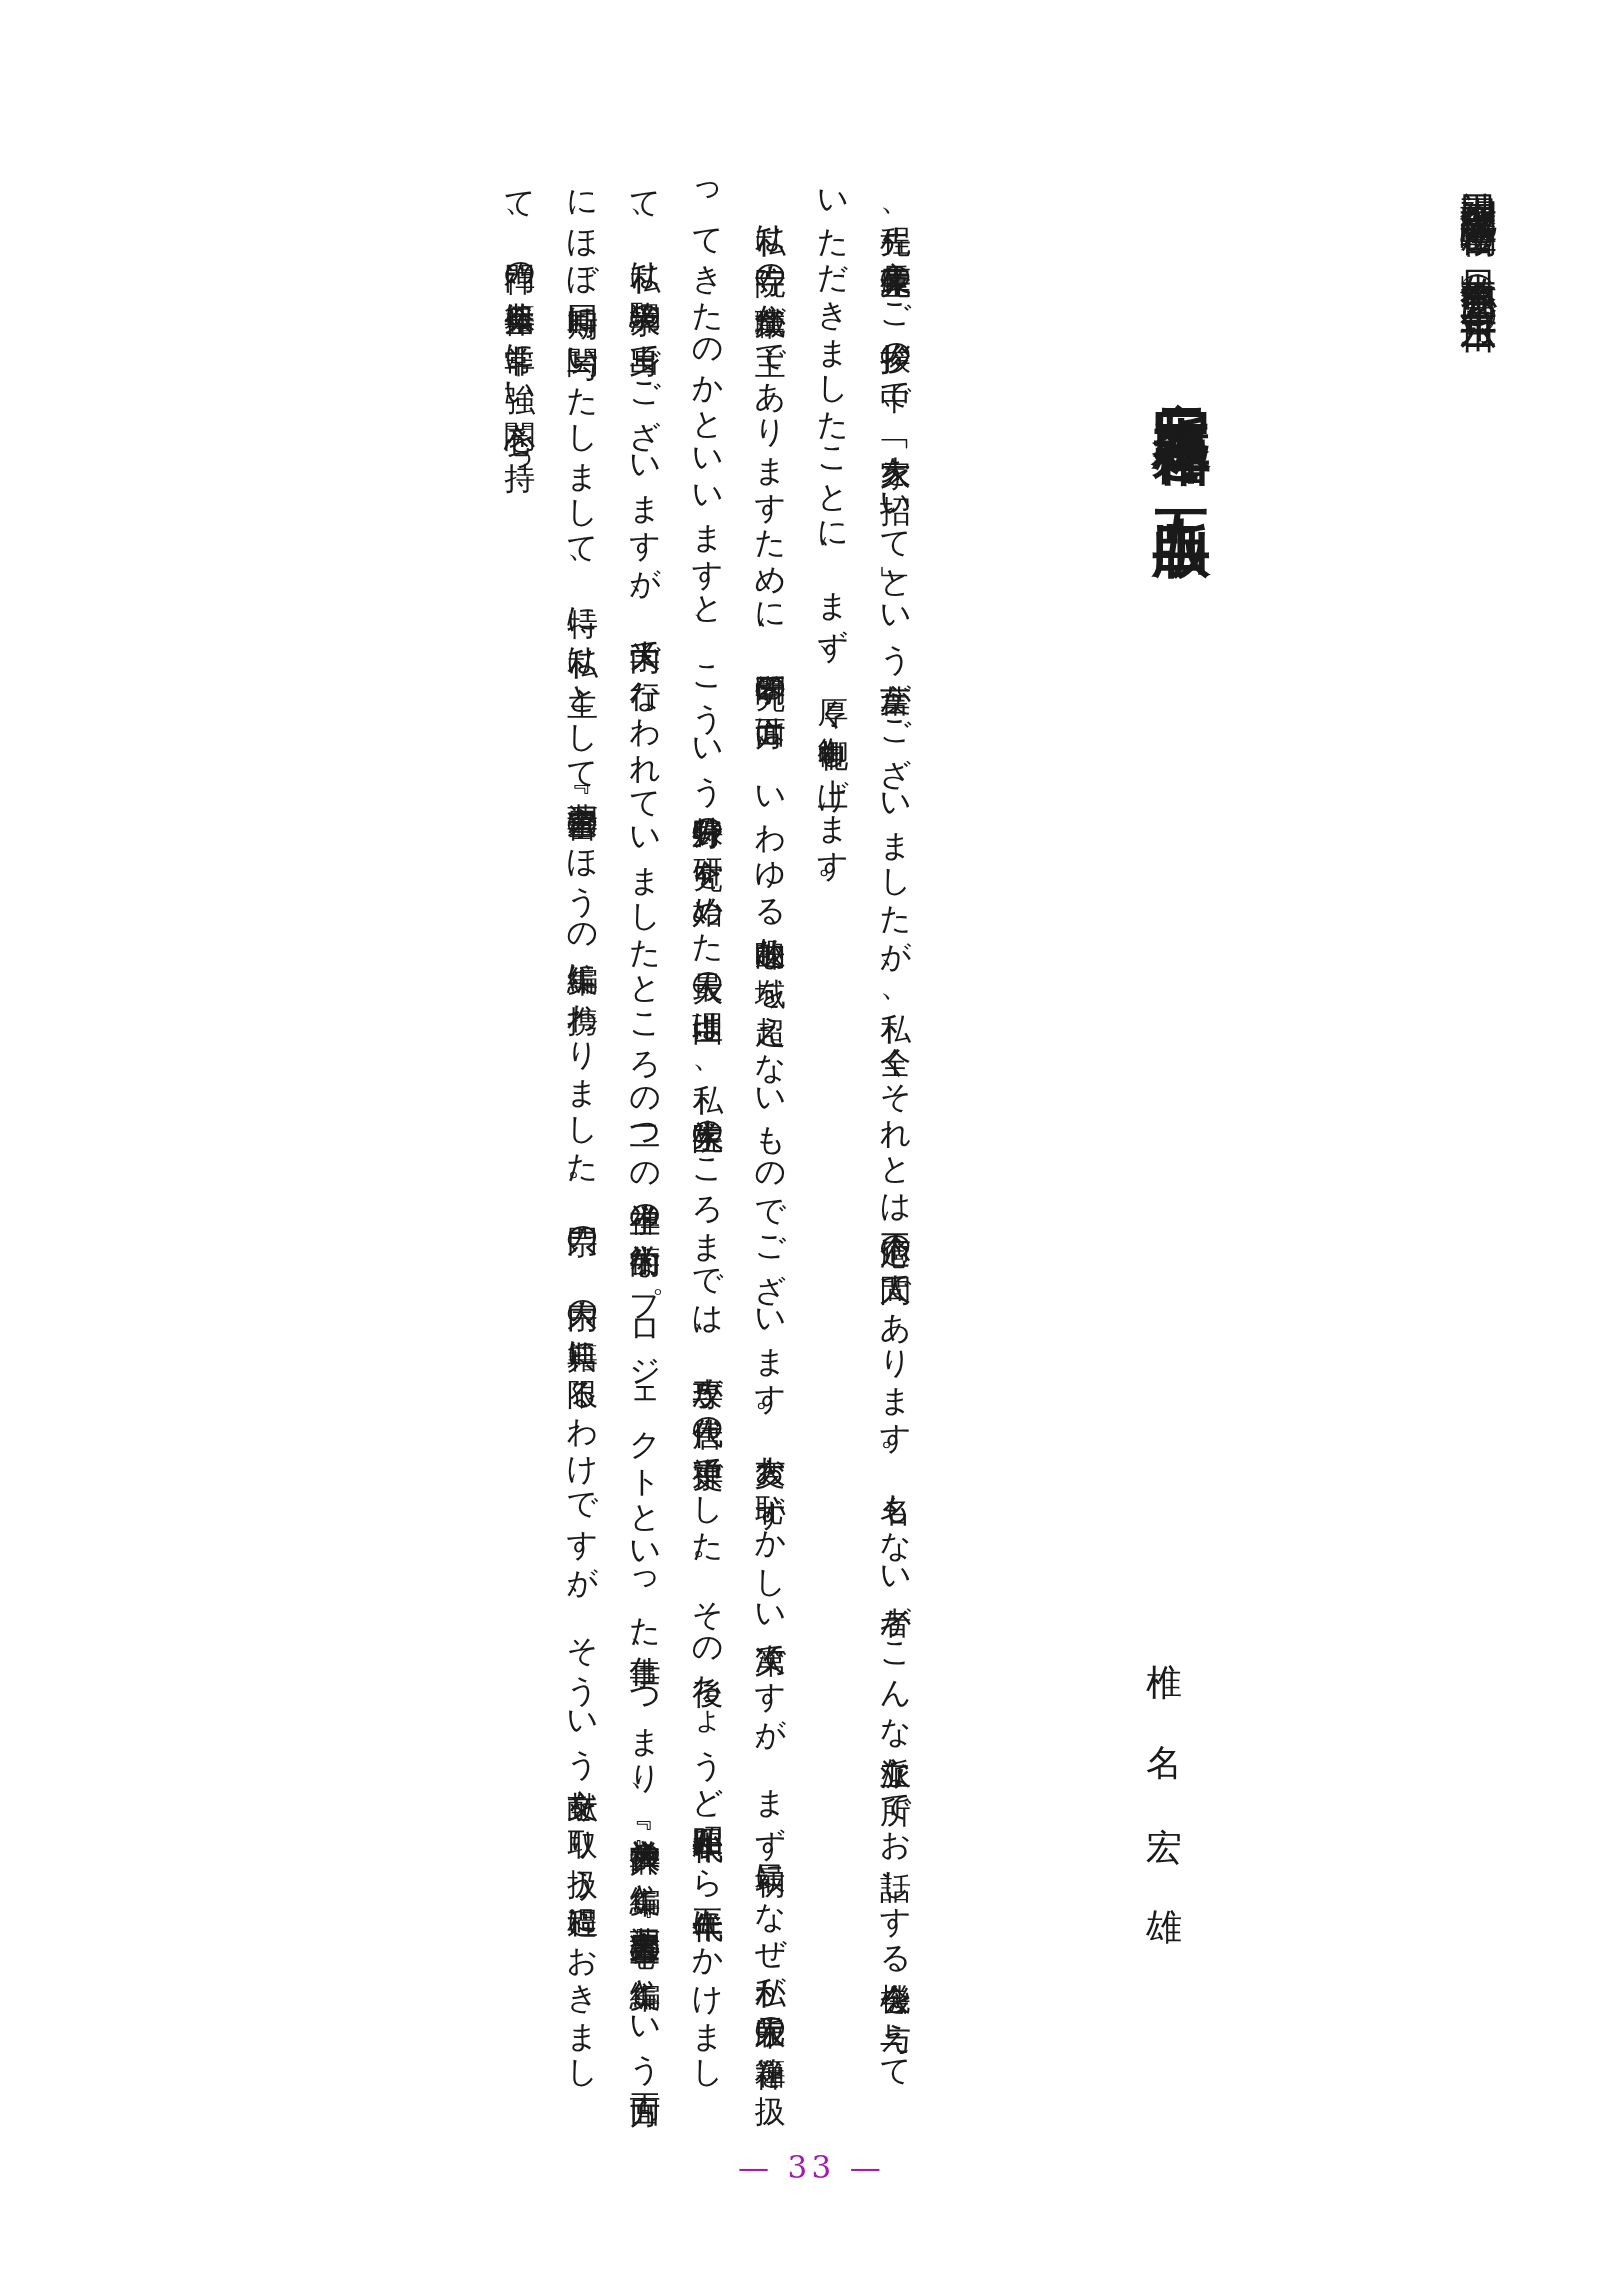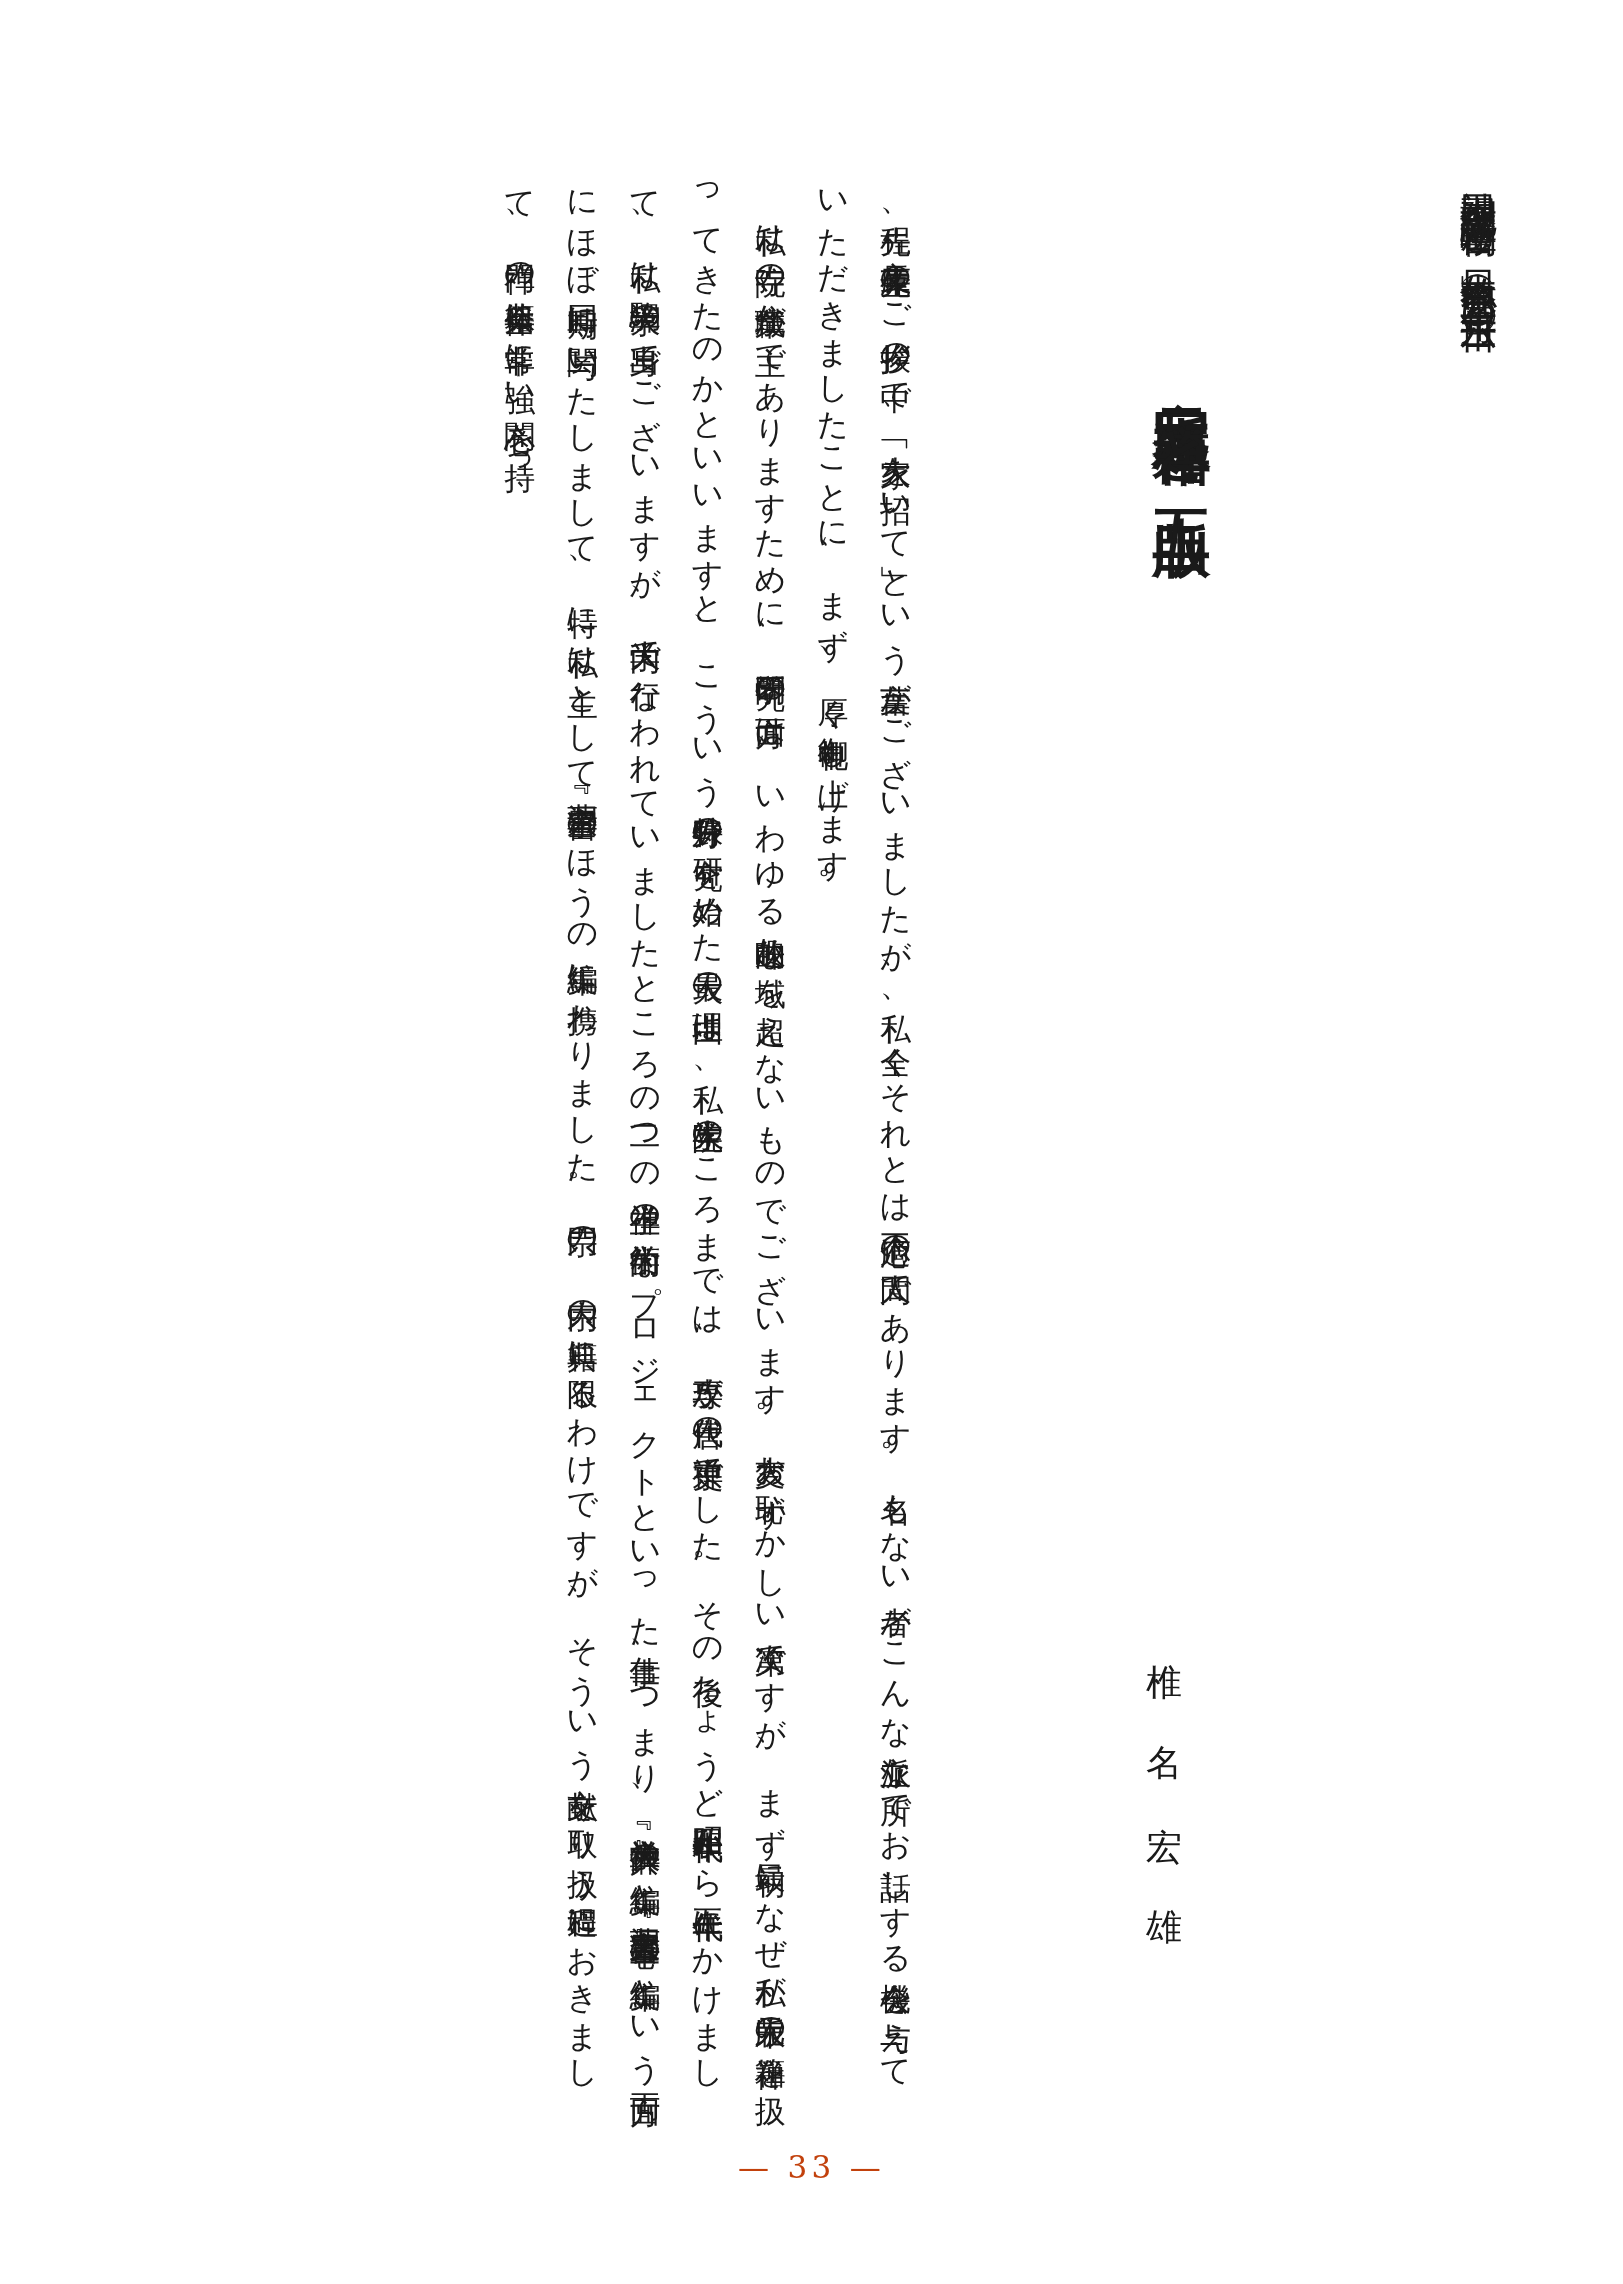--- a/index.html
+++ b/index.html
@@ -69,21 +69,21 @@
     text-indent: 33px;
   }
   .page-number {
     position: absolute;
     left: 0;
     right: 0;
     bottom: 99px;
     text-align: center;
     font-size: 31px;
     letter-spacing: 4.3px;
-    color: #c2410c;
+    color: #a21caf;
   }
 </style>
 </head>
 <body>
 
 <div class="page">
 
   <div class="vtext series-line">神田寺記念公開講座「書物と日本仏教」第五回（二〇〇三年六月十三日）</div>
 
   <div class="vtext doc-title">宋元版禅籍と五山版</div>

